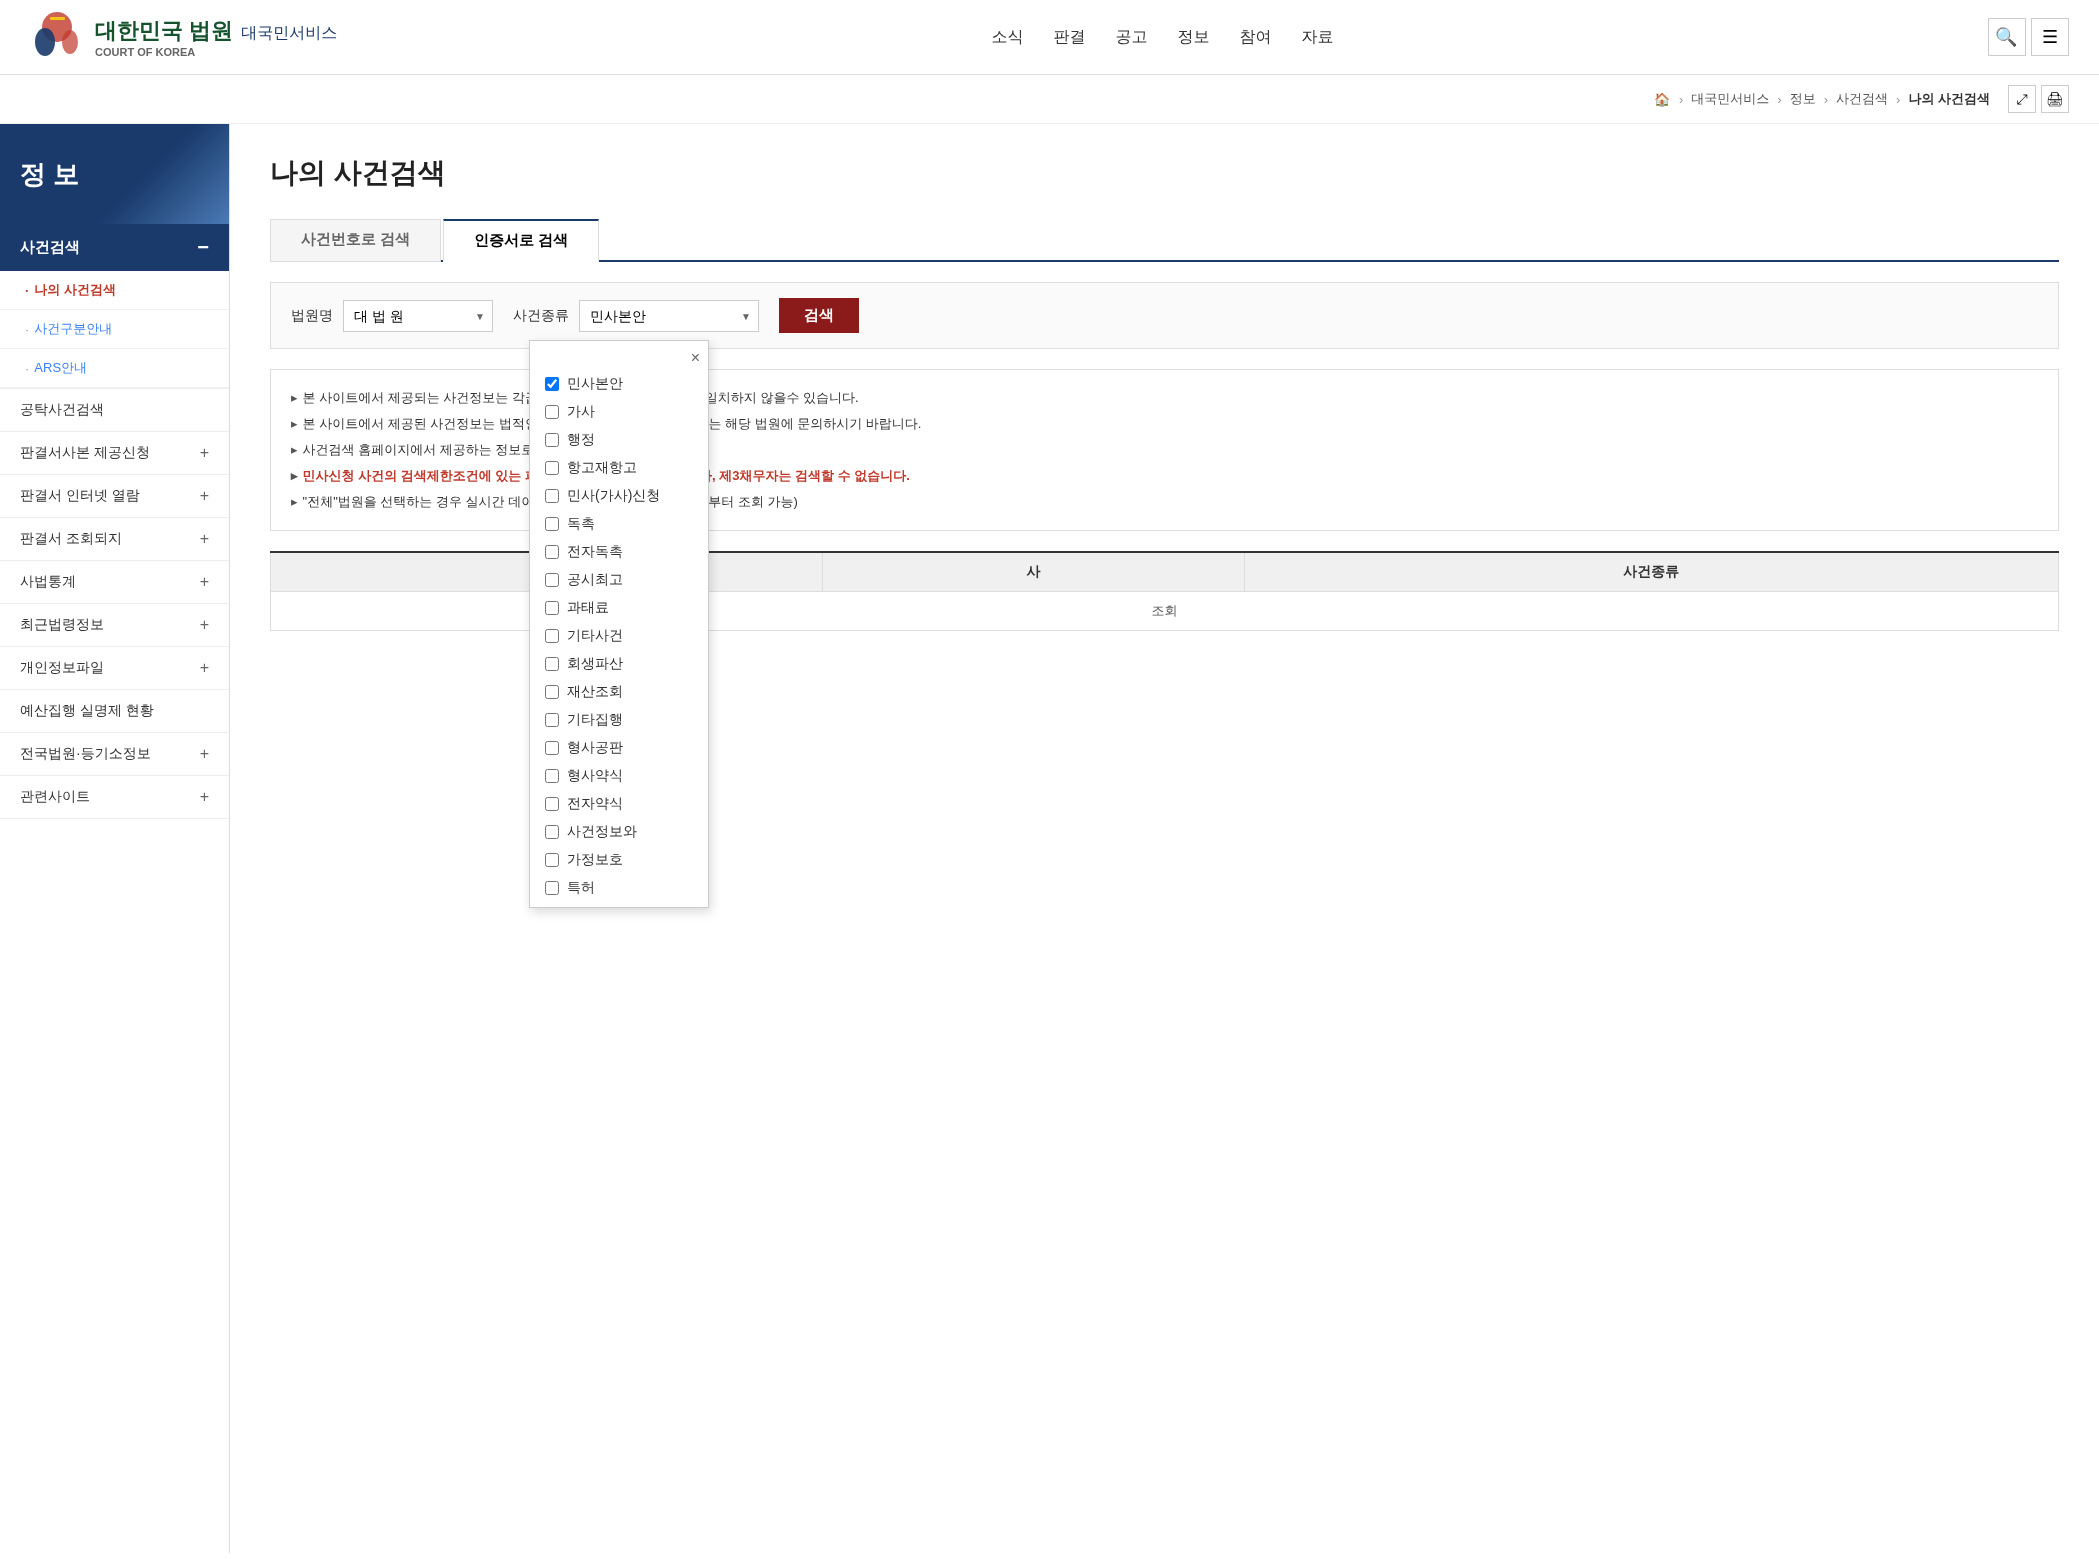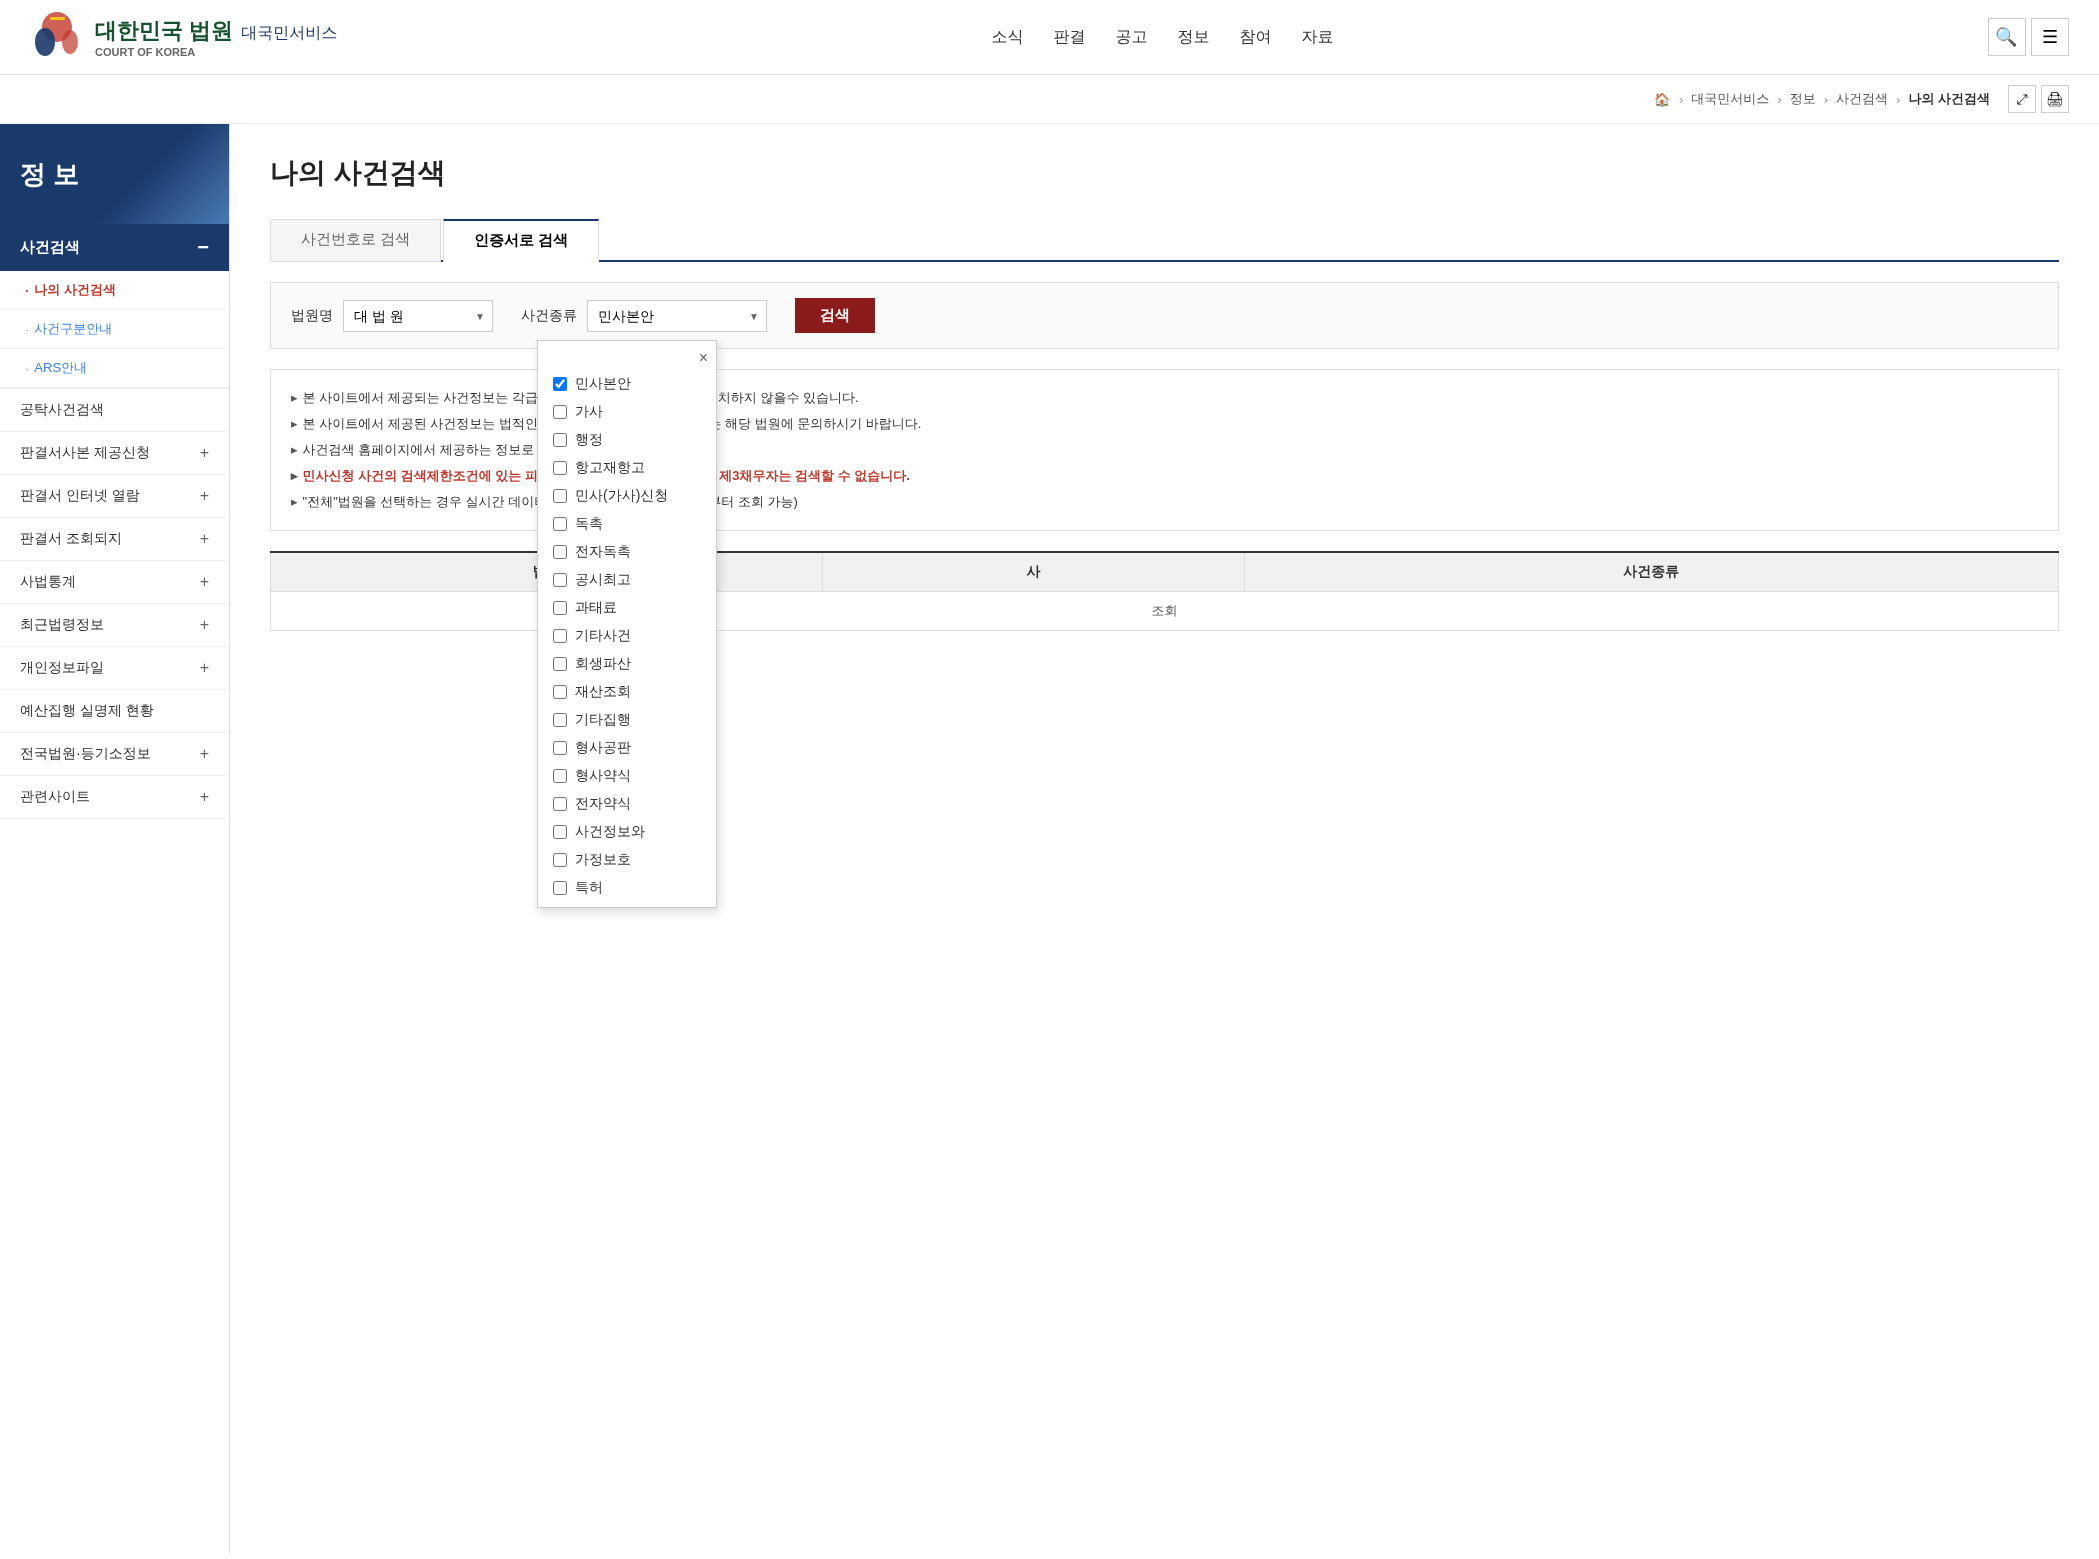--- a/index.html
+++ b/index.html
@@ -41,25 +41,25 @@
     .sidebar-sub-item.active::before { content: '·'; color: #c0392b; }
     .sidebar-menu-item { padding: 12px 20px; font-size: 14px; color: #333; cursor: pointer; border-bottom: 1px solid #eee; display: flex; justify-content: space-between; align-items: center; }
     .sidebar-menu-item .plus { color: #666; font-size: 16px; }
 
     
     .content { flex: 1; padding: 30px 40px; }
     .page-title { font-size: 28px; font-weight: bold; color: #222; margin-bottom: 25px; }
 
     
     .tabs { display: flex; border-bottom: 2px solid #1a3a6b; margin-bottom: 20px; }
-    .tab { padding: 10px 30px; font-size: 15px; cursor: pointer; border: 1px solid #ddd; background: #f5f5f5; color: #666; margin-right: 2px; position: relative; top: 2px; }
+    .tab { padding: 10px 30px; font-size: 15px; cursor: pointer; border: 1px solid #ddd; background: #f5f5f5; color: #666; margin-right: 2px; position: relative; top: 2px; font-weight: bold; }
     .tab.active { background: #fff; color: #000000; font-weight: bold; border-bottom: 2px solid #fff; border-top: 2px solid #1a3a6b; }
 
     
-    .search-form { display: flex; align-items: center; gap: 28px; margin-bottom: 20px; padding: 15px 20px; border: 1px solid #ddd; background: #fafafa; }
+    .search-form { display: flex; align-items: center; gap: 20px; margin-bottom: 20px; padding: 15px 20px; border: 1px solid #ddd; background: #fafafa; }
     .form-group { display: flex; align-items: center; gap: 10px; }
     .form-label { font-size: 14px; color: #333; white-space: nowrap; }
     .form-select { padding: 7px 30px 7px 10px; border: 1px solid #ccc; font-size: 14px; background: #fff; min-width: 150px; appearance: none; cursor: pointer; }
     .select-wrapper { position: relative; display: inline-block; }
     .select-wrapper::after { content: '▼'; position: absolute; right: 8px; top: 50%; transform: translateY(-50%); font-size: 10px; color: #666; pointer-events: none; }
     .search-btn { padding: 8px 25px; background: #8b1a1a; color: #fff; border: none; font-size: 15px; font-weight: bold; cursor: pointer; }
 
     
     .notice-box { border: 1px solid #ddd; padding: 15px 20px; margin-bottom: 20px; background: #fff; font-size: 13px; line-height: 2; }
     .notice-item { display: flex; align-items: flex-start; gap: 5px; }

